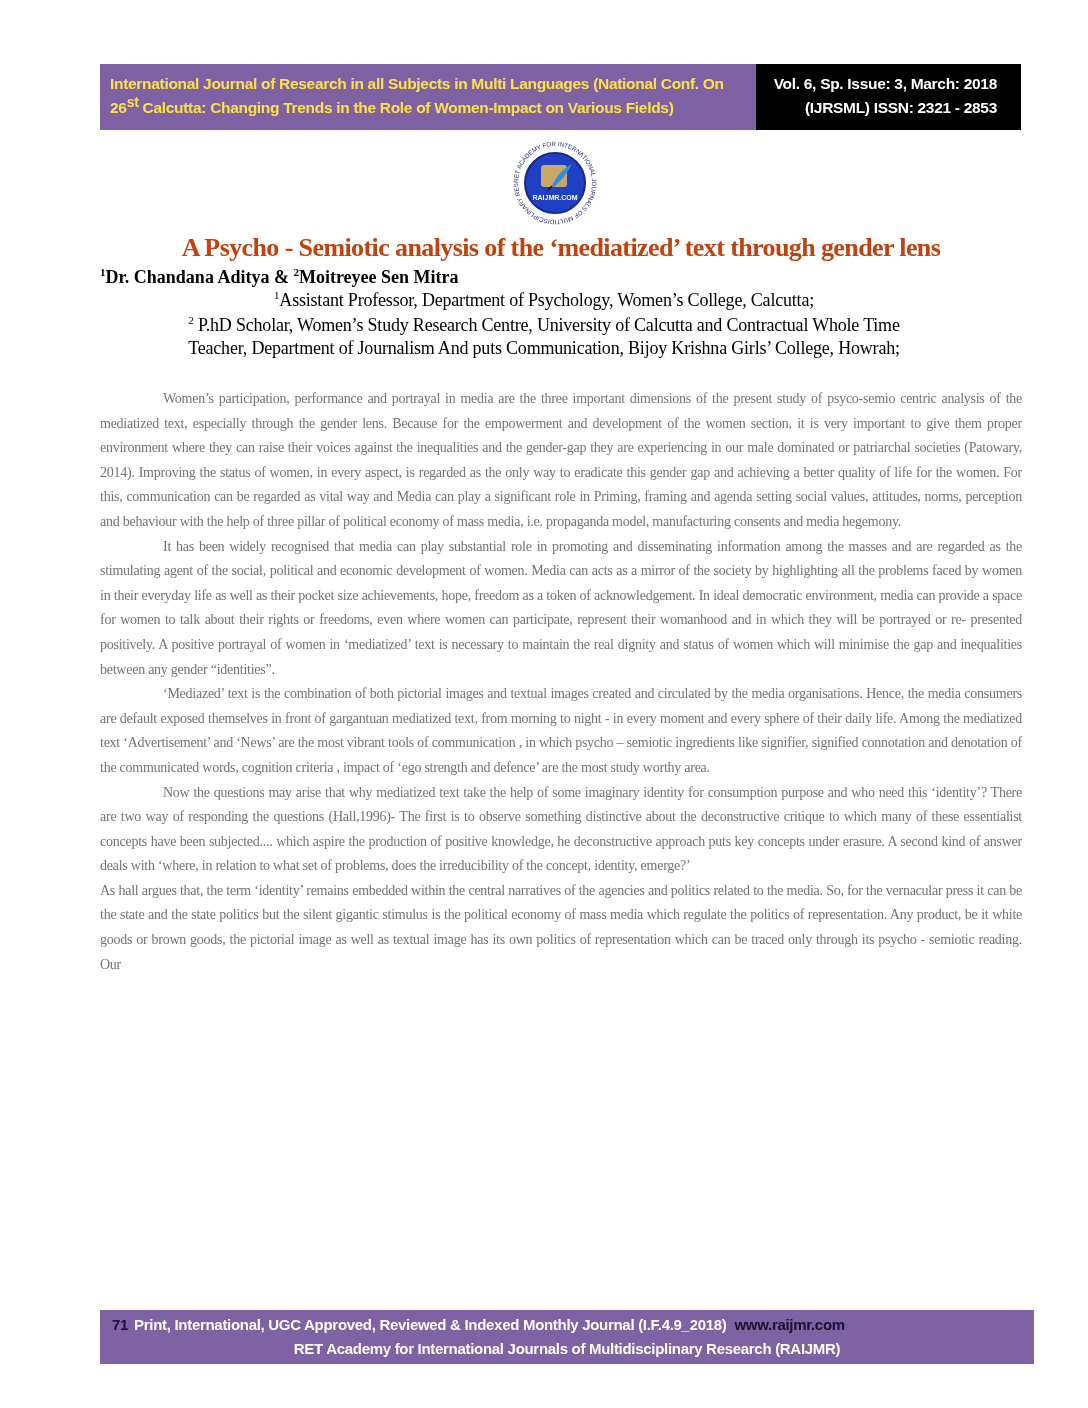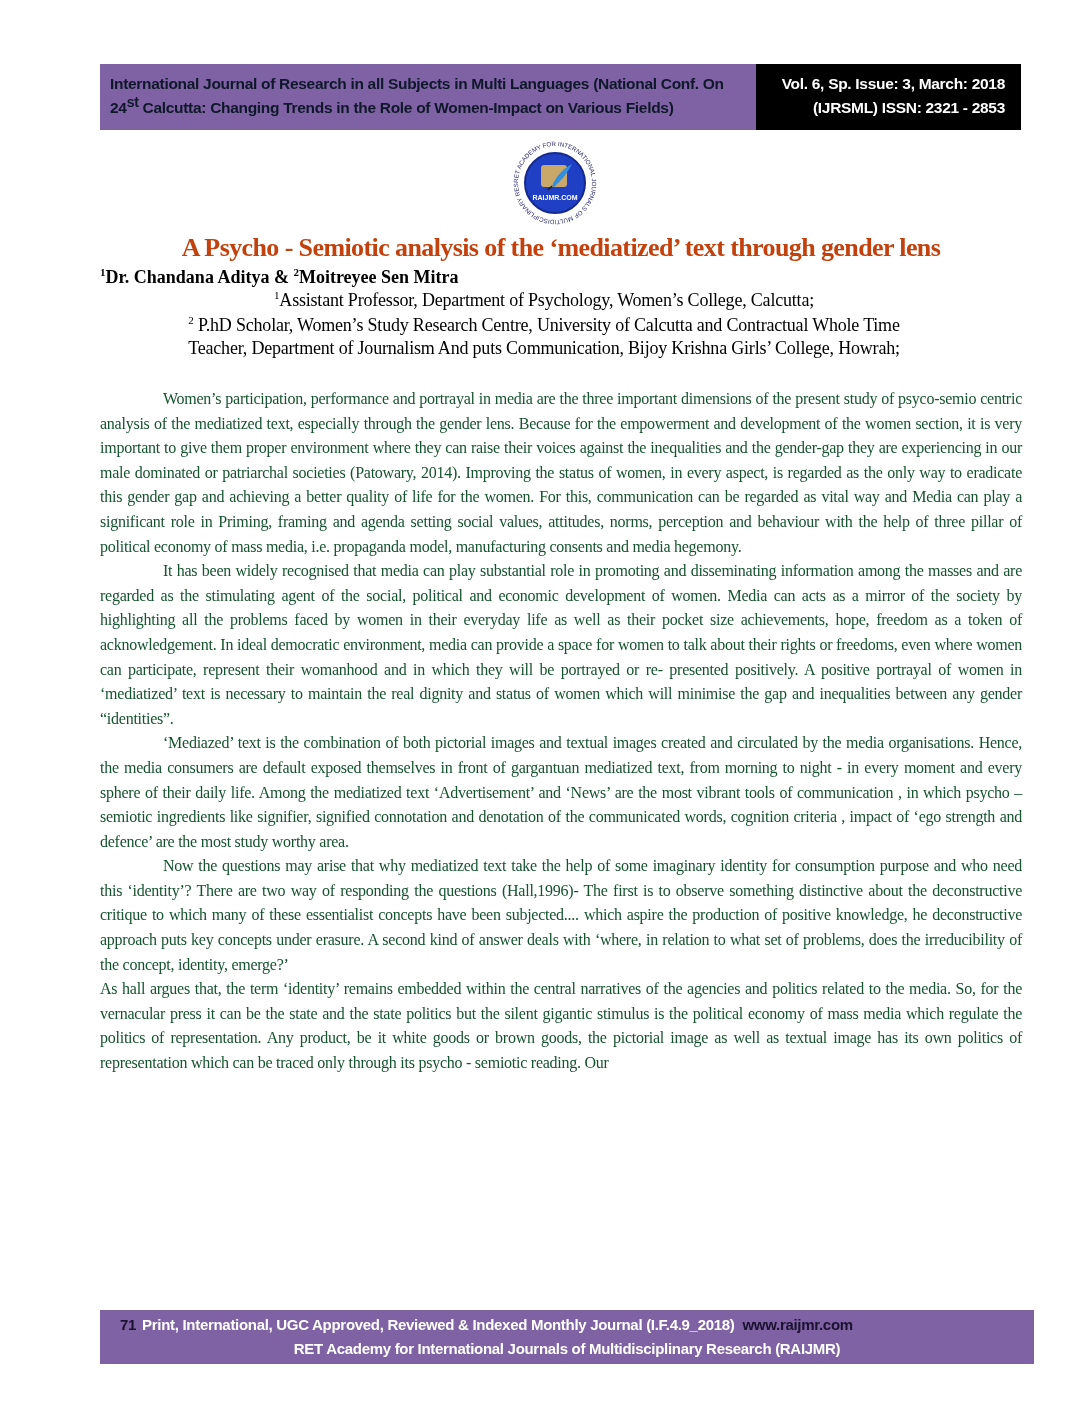--- a/index.html
+++ b/index.html
@@ -1,41 +1,41 @@
 <!DOCTYPE html>
 <html><head>
 <meta charset="utf-8">
 <style>
   html, body { margin: 0; padding: 0; background: #ffffff; }
   body { width: 1088px; height: 1408px; position: relative; overflow: hidden; }
   .hdr { position: absolute; left: 100px; top: 64px; width: 921px; height: 66px; display: flex; }
-  .hdr-left { background: #7e62a3; width: 656px; color: #0f172a; font-family: "Liberation Sans", sans-serif; font-weight: bold; font-size: 15.5px; line-height: 24px; padding: 8px 0 16px 10px; box-sizing: border-box; letter-spacing: -0.3px; }
-  .hdr-right { background: #000000; flex: 1; color: #ffffff; font-family: "Liberation Sans", sans-serif; font-weight: bold; font-size: 15.5px; line-height: 24px; padding: 8px 16px 0 0; box-sizing: border-box; text-align: right; letter-spacing: -0.3px; }
+  .hdr-left { background: #7e62a3; width: 656px; color: #fde047; font-family: "Liberation Sans", sans-serif; font-weight: bold; font-size: 15.5px; line-height: 24px; padding: 8px 0 16px 10px; box-sizing: border-box; letter-spacing: -0.3px; }
+  .hdr-right { background: #000000; flex: 1; color: #ffffff; font-family: "Liberation Sans", sans-serif; font-weight: bold; font-size: 15.5px; line-height: 24px; padding: 8px 24px 0 0; box-sizing: border-box; text-align: right; letter-spacing: -0.3px; }
   .hdr sup { font-size: 14px; line-height: 0; }
   .logo { position: absolute; left: 512px; top: 140px; width: 86px; height: 86px; }
   .title { position: absolute; left: 100px; top: 233px; width: 922px; text-align: center; font-family: "Liberation Serif", serif; font-weight: bold; font-size: 26px; letter-spacing: -0.6px; color: #c2410c; }
   .authors { position: absolute; left: 100px; top: 266px; width: 922px; text-align: left; font-family: "Liberation Serif", serif; font-weight: bold; font-size: 18px; color: #000; }
   .aff { position: absolute; left: 83px; width: 922px; text-align: center; font-family: "Liberation Serif", serif; font-size: 18px; color: #000; letter-spacing: -0.2px; }
   .authors sup, .aff sup { font-size: 11px; }
-  .body-text { position: absolute; left: 100px; top: 387px; width: 922px; font-family: "Liberation Serif", serif; font-size: 16px; line-height: 24.6px; color: #14532d; text-align: justify; letter-spacing: -0.25px; }
+  .body-text { position: absolute; left: 100px; top: 387px; width: 922px; font-family: "Liberation Serif", serif; font-size: 14px; line-height: 24.6px; color: #737373; text-align: justify; letter-spacing: -0.25px; }
   .body-text p { margin: 0; }
   .body-text p.indent { text-indent: 63px; }
   .ftr { position: absolute; left: 100px; top: 1310px; width: 934px; height: 54px; background: #7e62a3; font-family: "Liberation Sans", sans-serif; font-weight: bold; font-size: 15px; line-height: 24px; box-sizing: border-box; padding-top: 3px; letter-spacing: -0.3px; }
-  .ftr-line1 { padding-left: 20px; color: #ffffff; white-space: nowrap; }
+  .ftr-line1 { padding-left: 12px; color: #ffffff; white-space: nowrap; }
   .ftr-line1 .pg { color: #1a1230; margin-right: 6px; }
   .ftr-line1 .url { color: #1a1230; margin-left: 8px; }
   .ftr-line2 { text-align: center; color: #ffffff; }
 </style>
 </head>
 <body>
 
 <div class="hdr">
   <div class="hdr-left">
     <div>International Journal of Research in all Subjects in Multi Languages (National Conf. On</div>
-    <div><span>24</span><sup>st</sup><span> Calcutta: Changing Trends in the Role of Women-Impact on Various Fields)</span></div>
+    <div><span>26</span><sup>st</sup><span> Calcutta: Changing Trends in the Role of Women-Impact on Various Fields)</span></div>
   </div>
   <div class="hdr-right">
     <div>Vol. 6, Sp. Issue: 3, March: 2018</div>
     <div>(IJRSML)  ISSN: 2321 - 2853</div>
   </div>
 </div>
 
 <div class="logo">
   <svg width="86" height="86" viewBox="0 0 86 86">
     <defs>

